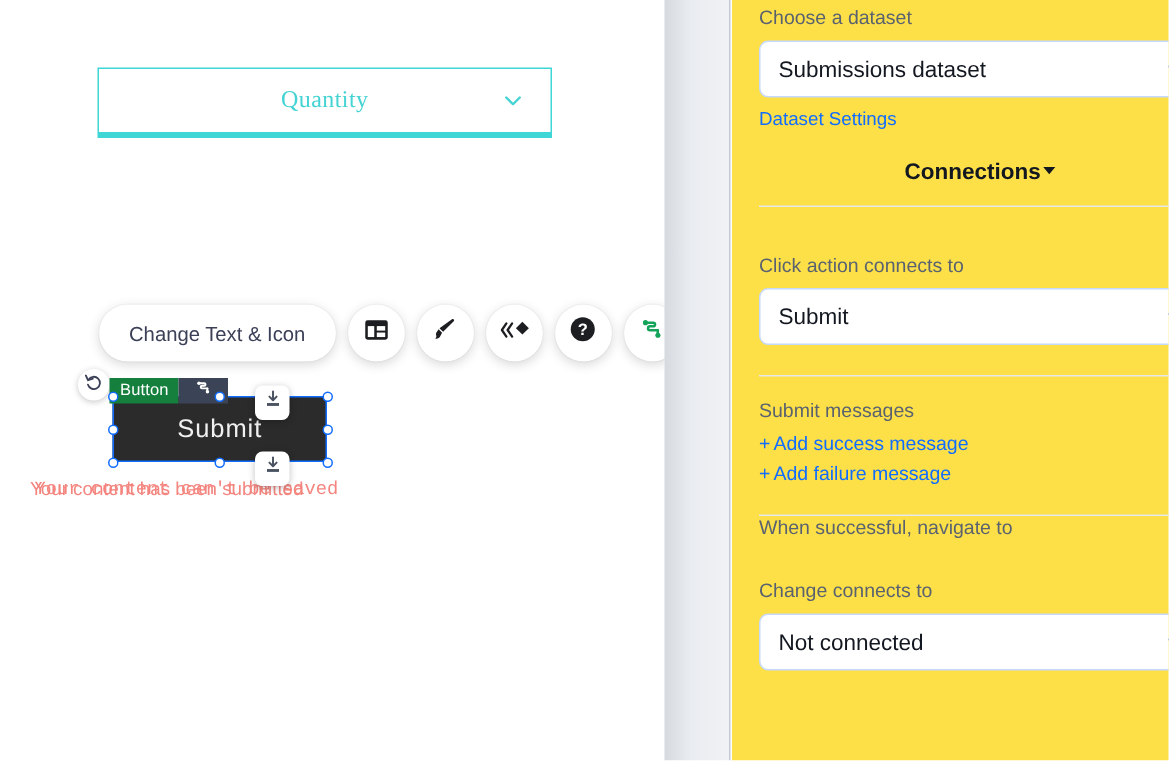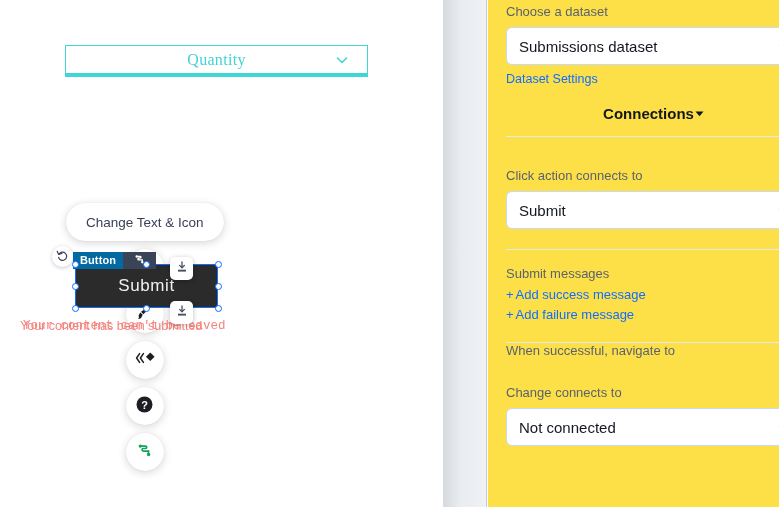--- a/index.html
+++ b/index.html
@@ -15,42 +15,42 @@
   #canvas {
     position: absolute; left: 0; top: 0;
     width: 443px; height: 507px;
     background: #ffffff;
     overflow: hidden;
   }
 
   
   #quantity-dropdown {
     position: absolute; left: 65px; top: 45px;
-    width: 303px; height: 32px;
+    width: 303px; height: 47px;
     background: #ffffff;
     border: 1px solid #3fd6d6;
     border-bottom: 4px solid #3fd6d6;
     display: flex; align-items: center; justify-content: center;
   }
   #quantity-dropdown .q-label {
     font-family: "Liberation Serif", serif;
     font-size: 16px;
     color: #45d3d3;
     letter-spacing: .3px;
   }
   #quantity-dropdown .q-chev {
     position: absolute; right: 18px; top: 50%;
     transform: translateY(-50%);
     width: 14px; height: 14px;
   }
 
   
   #edit-toolbar {
     position: absolute; left: 66px; top: 203px;
-    display: flex; align-items: center; gap: 8px; flex-direction: column;
+    display: flex; align-items: center; gap: 8px;
   }
   .tb-pill {
     height: 38px; border-radius: 19px;
     background: #ffffff;
     box-shadow: 0 2px 8px rgba(0,0,0,.16), 0 0 1px rgba(0,0,0,.12);
     display: flex; align-items: center;
     padding: 0 20px;
     font-size: 13.5px; color: #3b4057;
     white-space: nowrap;
     cursor: pointer;
@@ -74,23 +74,23 @@
     display: flex; align-items: center; justify-content: center;
     cursor: pointer;
   }
 
   #tag-row {
     position: absolute; left: 13px; top: 6px;
     display: flex; align-items: stretch; height: 17px;
     z-index: 6;
   }
   #tag-name {
-    background: #0369a1; color: #ffffff;
+    background: #15803d; color: #ffffff;
     font-size: 11px; line-height: 17px;
-    padding: 0 7px; font-weight: 700;
+    padding: 0 7px; font-weight: 400;
     letter-spacing: .1px;
   }
   #tag-connect {
     background: #3b4456;
     width: 33px;
     display: flex; align-items: center; justify-content: center;
   }
 
   #sel-box {
     position: absolute; left: 15px; top: 18px;

